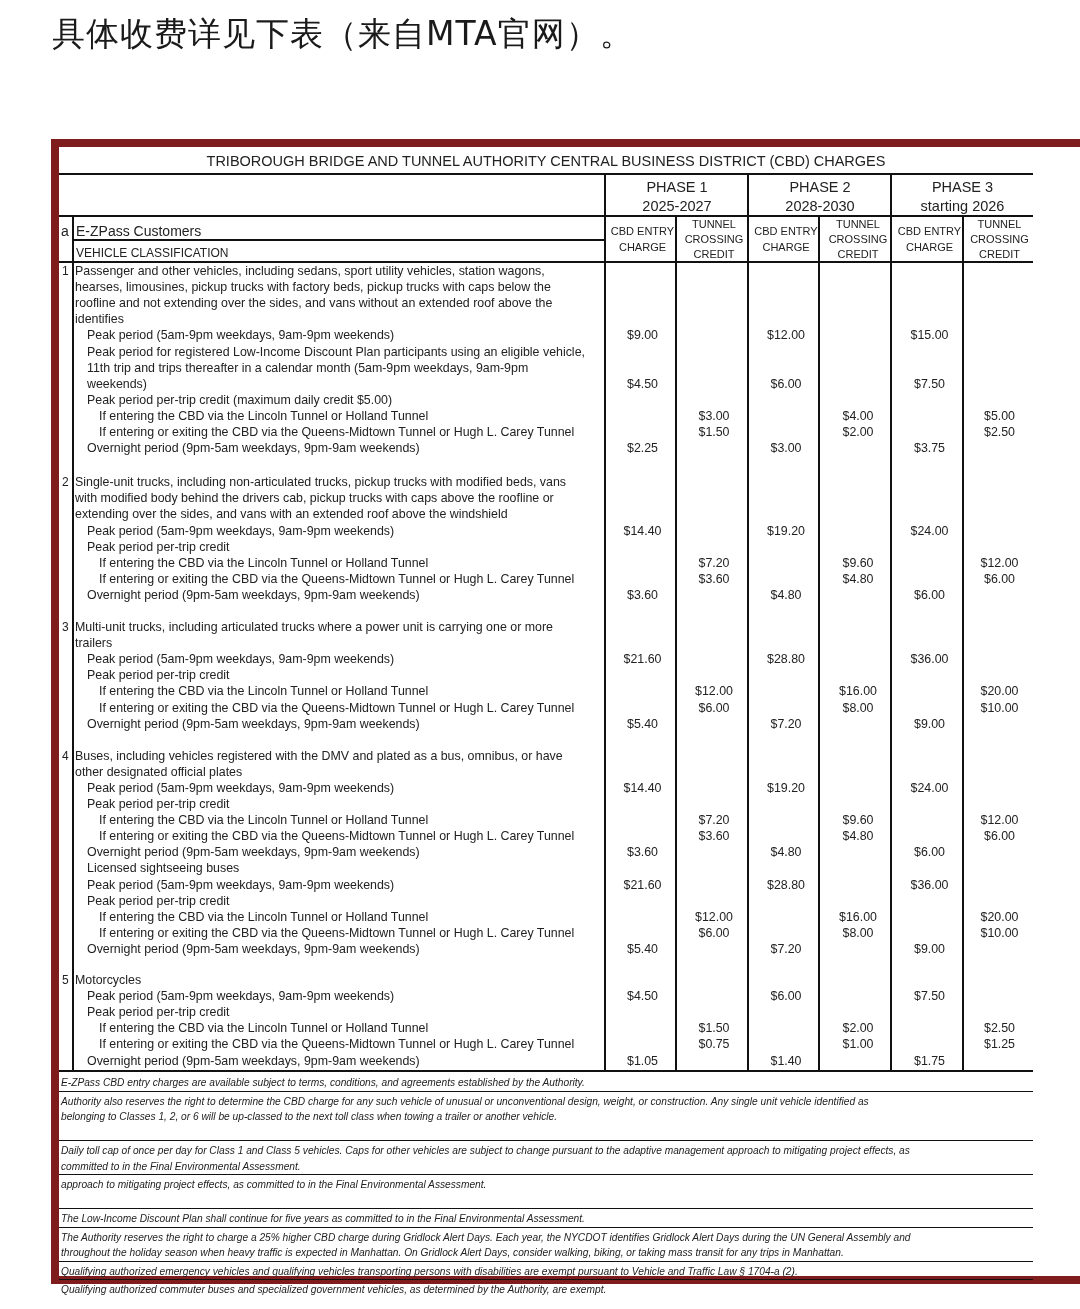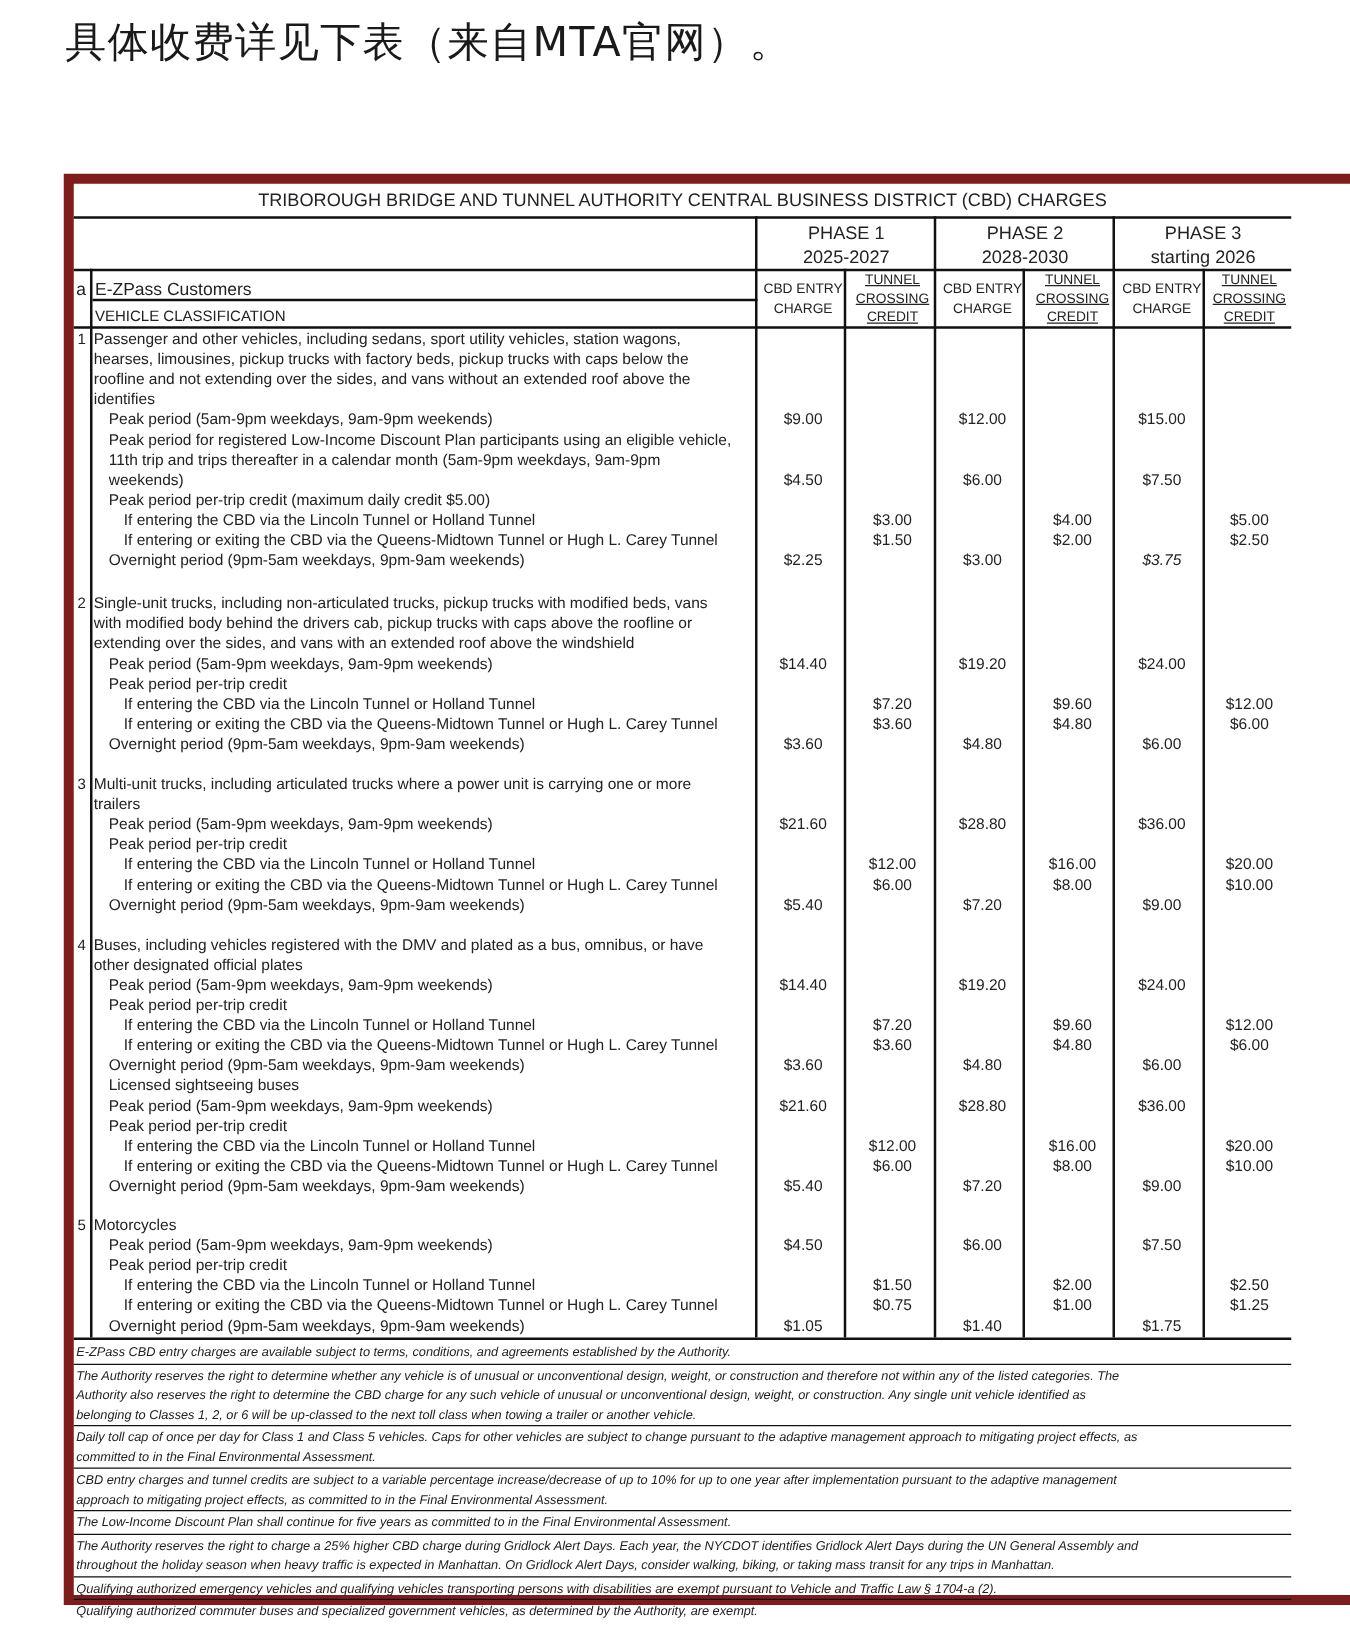--- a/index.html
+++ b/index.html
@@ -4,21 +4,21 @@
 <style>
   html, body { margin:0; padding:0; background:#ffffff; }
   body { width:1080px; height:1309px; position:relative; overflow:hidden; font-family:"Liberation Sans", sans-serif; color:#222; }
   .intro { position:absolute; left:52px; top:12px; font-size:33px; font-family:"DejaVu Sans", sans-serif; color:#1a1a1a; letter-spacing:1px; white-space:nowrap; }
   .tbl { position:absolute; left:51px; top:139px; width:1074px; height:1145px; border:8px solid #7f1d1d; box-sizing:border-box; }
   .hline { position:absolute; background:#111; height:2px; }
   .vline { position:absolute; background:#111; width:2px; }
   .title-row { position:absolute; left:0; top:0; width:974px; height:28px; text-align:center; font-size:14.5px; line-height:28px; color:#222; }
   .phase { position:absolute; text-align:center; font-size:14.5px; line-height:19px; color:#222; }
   .sub { position:absolute; text-align:center; font-size:11px; line-height:12.5px; color:#222; }
-  .sub.credit { font-size:11px; line-height:15px;text-decoration:underline; }
+  .sub.credit { font-size:11px; line-height:15px; }
   .cell-a { position:absolute; left:2px; top:76px; font-size:14px; color:#222; }
   .ezp { position:absolute; left:17px; top:76px; font-size:14px; color:#222; }
   .vc { position:absolute; left:17px; top:99px; font-size:12px; color:#222; }
   .num { position:absolute; left:3px; font-size:12px; color:#222; }
   .ln { position:absolute; font-size:12.4px; line-height:16px; white-space:nowrap; color:#222; }
   .val { position:absolute; font-size:12.4px; line-height:16px; text-align:center; color:#222; }
   .foot { position:absolute; left:2px; width:972px; font-size:10.2px; font-style:italic; line-height:15.5px; color:#222; }
   .fsep { position:absolute; left:0; width:974px; height:1px; background:#111; }
 </style>
 </head>
@@ -96,21 +96,21 @@
       <div class="val" style="left: 619px; width: 72px; top: 260.9px;">$3.00</div>
       <div class="val" style="left: 763px; width: 72px; top: 260.9px;">$4.00</div>
       <div class="val" style="left: 906px; width: 69px; top: 260.9px;">$5.00</div>
       <div class="ln" style="left: 40px; top: 277px;">If entering or exiting the CBD via the Queens-Midtown Tunnel or Hugh L. Carey Tunnel</div>
       <div class="val" style="left: 619px; width: 72px; top: 277px;">$1.50</div>
       <div class="val" style="left: 763px; width: 72px; top: 277px;">$2.00</div>
       <div class="val" style="left: 906px; width: 69px; top: 277px;">$2.50</div>
       <div class="ln" style="left: 28px; top: 293.1px;">Overnight period (9pm-5am weekdays, 9pm-9am weekends)</div>
       <div class="val" style="left: 548px; width: 71px; top: 293.1px;">$2.25</div>
       <div class="val" style="left: 691px; width: 72px; top: 293.1px;">$3.00</div>
-      <div class="val" style="left: 835px; width: 71px; top: 293.1px; font-style: italic;">$3.75</div>
+      <div class="val" style="left: 835px; width: 71px; top: 293.1px;">$3.75</div>
       <div class="num" style="top: 328.2px;">2</div>
       <div class="ln" style="left: 16px; top: 327.2px;">Single-unit trucks, including non-articulated trucks, pickup trucks with modified beds, vans</div>
       <div class="ln" style="left: 16px; top: 343.3px;">with modified body behind the drivers cab, pickup trucks with caps above the roofline or</div>
       <div class="ln" style="left: 16px; top: 359.4px;">extending over the sides, and vans with an extended roof above the windshield</div>
       <div class="ln" style="left: 28px; top: 375.5px;">Peak period (5am-9pm weekdays, 9am-9pm weekends)</div>
       <div class="val" style="left: 548px; width: 71px; top: 375.5px;">$14.40</div>
       <div class="val" style="left: 691px; width: 72px; top: 375.5px;">$19.20</div>
       <div class="val" style="left: 835px; width: 71px; top: 375.5px;">$24.00</div>
       <div class="ln" style="left: 28px; top: 391.6px;">Peak period per-trip credit</div>
       <div class="ln" style="left: 40px; top: 407.7px;">If entering the CBD via the Lincoln Tunnel or Holland Tunnel</div>
@@ -202,32 +202,30 @@
       <div class="val" style="left: 548px; width: 71px; top: 905.5px;">$1.05</div>
       <div class="val" style="left: 691px; width: 72px; top: 905.5px;">$1.40</div>
       <div class="val" style="left: 835px; width: 71px; top: 905.5px;">$1.75</div>
     </div>
   <div id="footnotes">
       <div class="foot" style="top: 928px;">
         <div style="white-space: nowrap;">E-ZPass CBD entry charges are available subject to terms, conditions, and agreements established by the Authority.</div>
       </div>
       <div class="fsep" style="top: 943.5px;"></div>
       <div class="foot" style="top: 946.5px;">
-        <div style="white-space: nowrap;">The Authority reserves the right to determine whether any vehicle is of unusual or unconventional design, weight, or construction and therefore not within any of the listed categories. The</div>
         <div style="white-space: nowrap;">Authority also reserves the right to determine the CBD charge for any such vehicle of unusual or unconventional design, weight, or construction. Any single unit vehicle identified as</div>
         <div style="white-space: nowrap;">belonging to Classes 1, 2, or 6 will be up-classed to the next toll class when towing a trailer or another vehicle.</div>
       </div>
       <div class="fsep" style="top: 993px;"></div>
       <div class="foot" style="top: 996px;">
         <div style="white-space: nowrap;">Daily toll cap of once per day for Class 1 and Class 5 vehicles. Caps for other vehicles are subject to change pursuant to the adaptive management approach to mitigating project effects, as</div>
         <div style="white-space: nowrap;">committed to in the Final Environmental Assessment.</div>
       </div>
       <div class="fsep" style="top: 1027px;"></div>
       <div class="foot" style="top: 1030px;">
-        <div style="white-space: nowrap;">CBD entry charges and tunnel credits are subject to a variable percentage increase/decrease of up to 10% for up to one year after implementation pursuant to the adaptive management</div>
         <div style="white-space: nowrap;">approach to mitigating project effects, as committed to in the Final Environmental Assessment.</div>
       </div>
       <div class="fsep" style="top: 1061px;"></div>
       <div class="foot" style="top: 1064px;">
         <div style="white-space: nowrap;">The Low-Income Discount Plan shall continue for five years as committed to in the Final Environmental Assessment.</div>
       </div>
       <div class="fsep" style="top: 1079.5px;"></div>
       <div class="foot" style="top: 1082.5px;">
         <div style="white-space: nowrap;">The Authority reserves the right to charge a 25% higher CBD charge during Gridlock Alert Days. Each year, the NYCDOT identifies Gridlock Alert Days during the UN General Assembly and</div>
         <div style="white-space: nowrap;">throughout the holiday season when heavy traffic is expected in Manhattan. On Gridlock Alert Days, consider walking, biking, or taking mass transit for any trips in Manhattan.</div>

